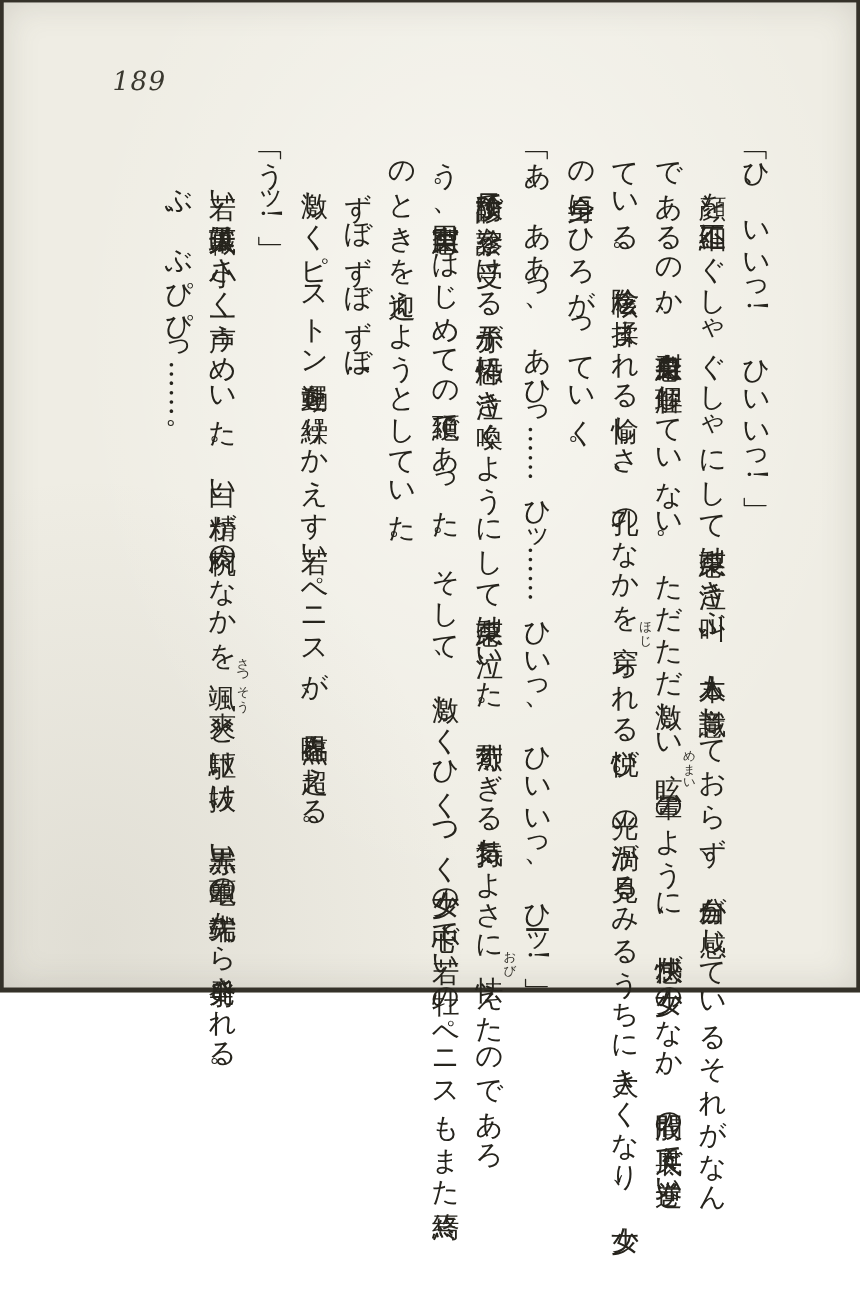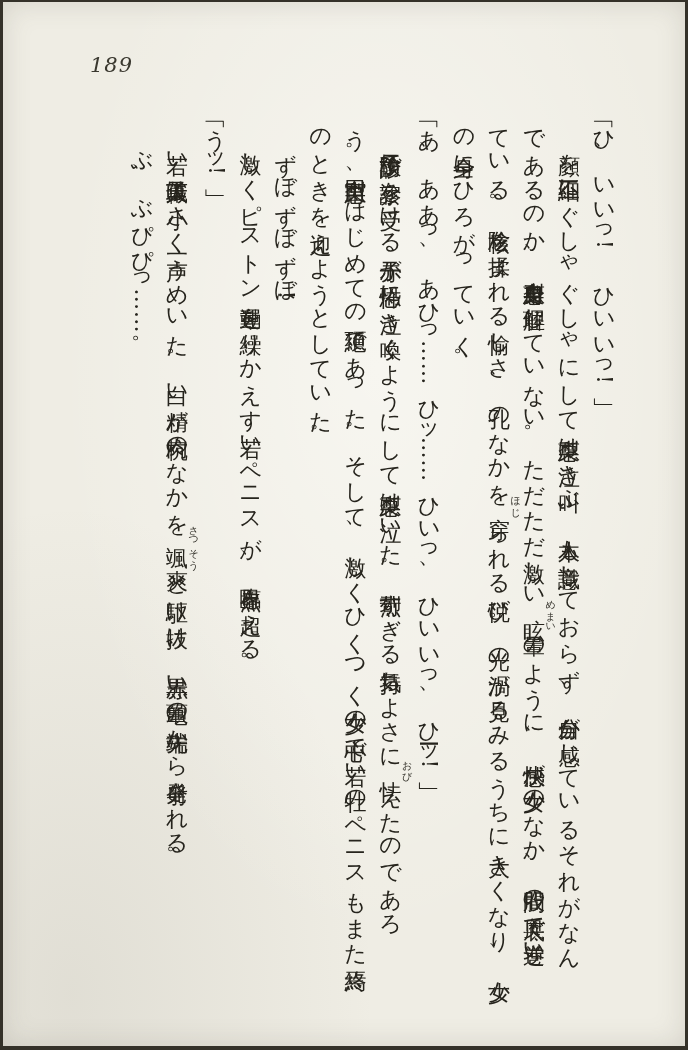--- a/index.html
+++ b/index.html
@@ -6,21 +6,21 @@
     margin: 0;
     padding: 0;
     width: 688px;
     height: 1050px;
     overflow: hidden;
     font-family: "DejaVu Serif", "Liberation Serif", serif;
   }
   .scan {
     position: relative;
     width: 688px;
-    height: 1050px;
+    height: 794px;
     box-sizing: border-box;
     background:
       radial-gradient(ellipse at 55% 35%, rgba(255,255,252,0.5) 0%, rgba(255,255,252,0) 60%),
       radial-gradient(ellipse at 10% 95%, rgba(120,115,100,0.12) 0%, rgba(120,115,100,0) 35%),
       #efede4;
     border-style: solid;
     border-color: #343129;
     border-width: 2px 3px 4px 3px;
     box-shadow: inset 0 0 28px rgba(95, 90, 75, 0.18);
   }

